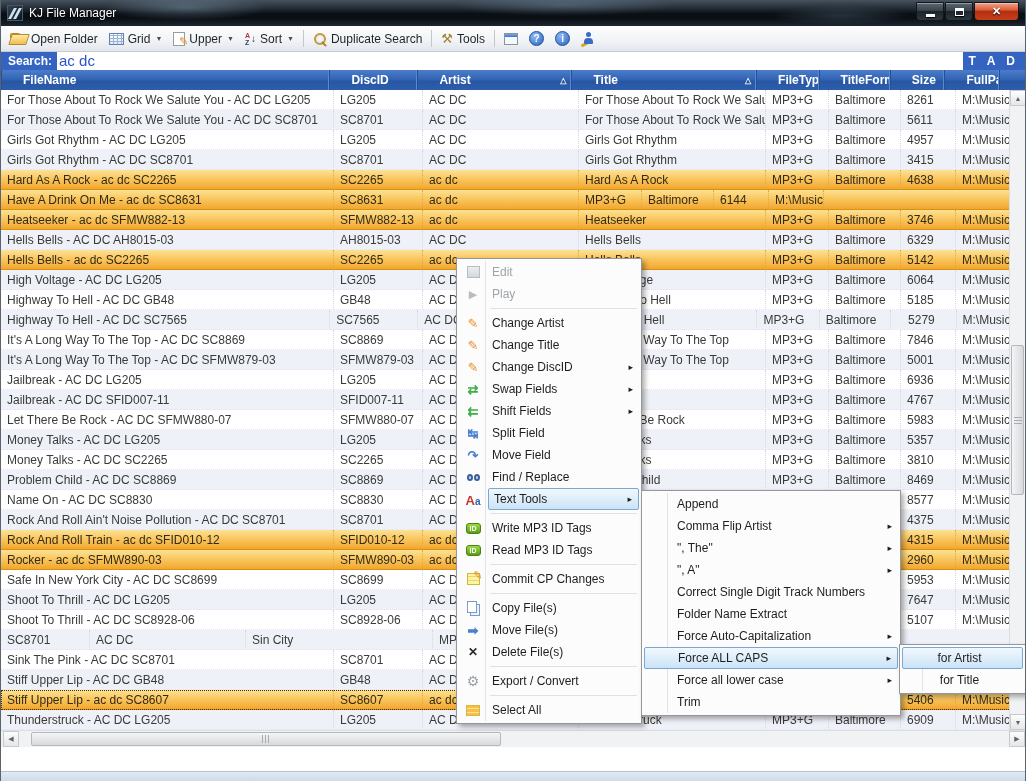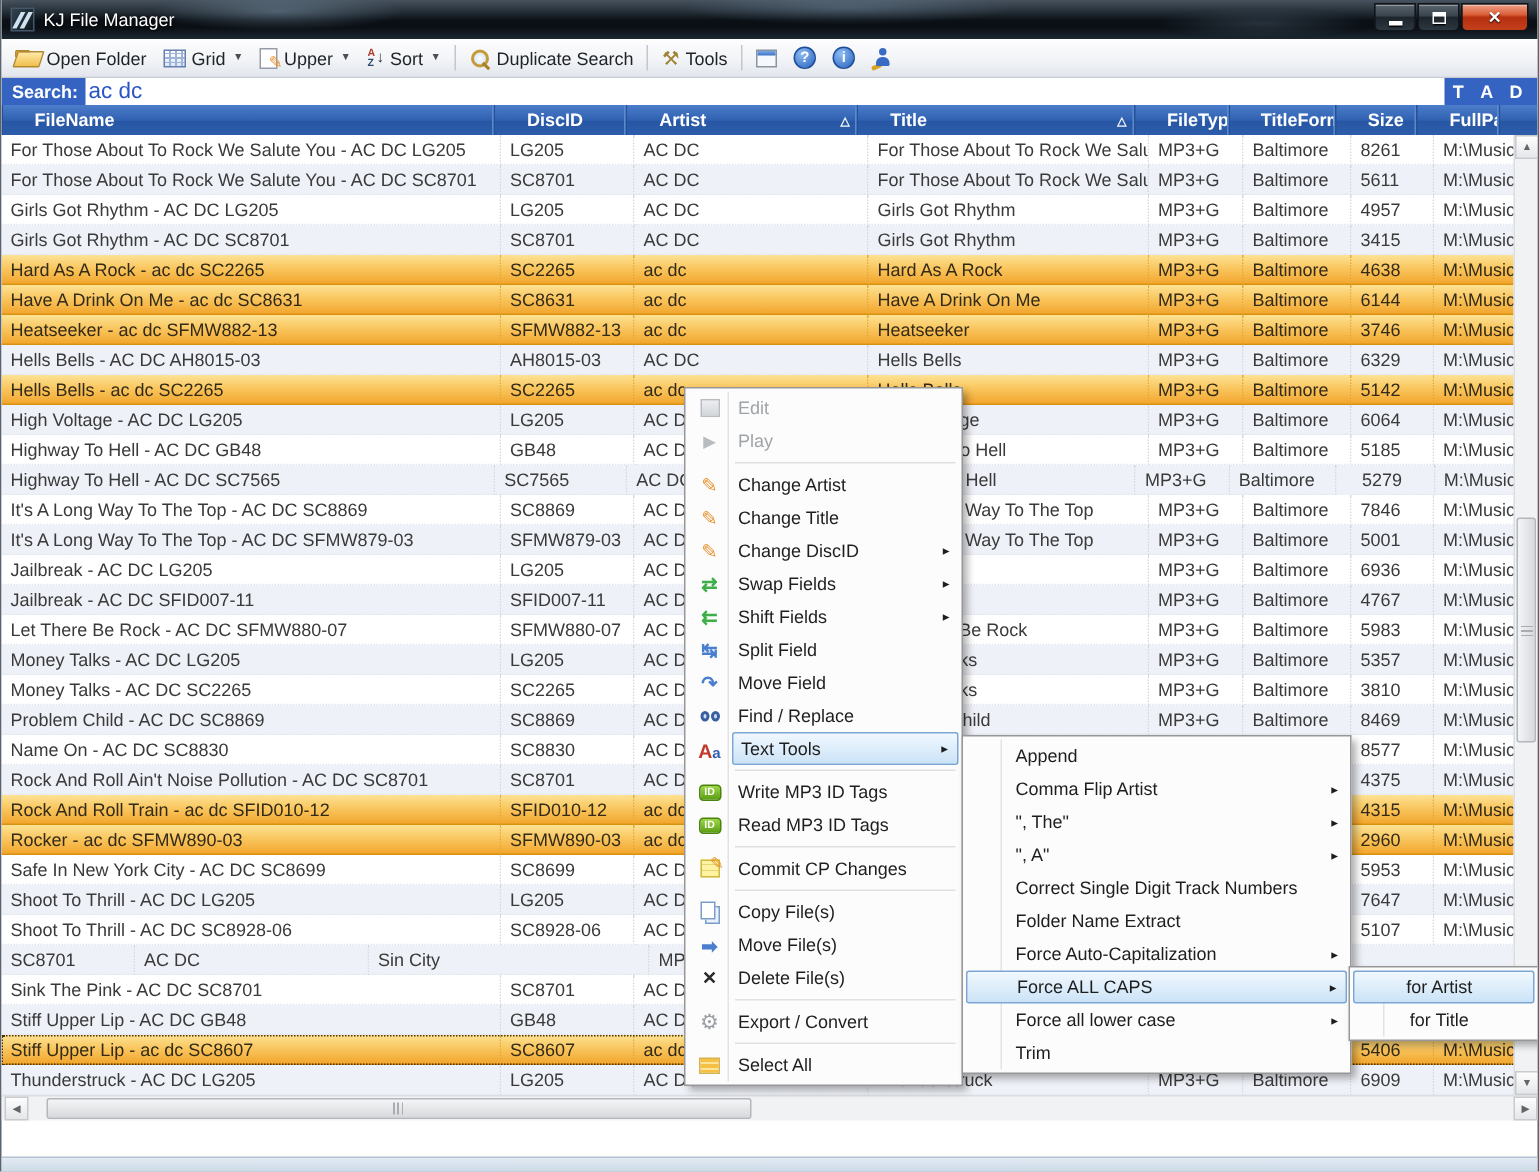--- a/index.html
+++ b/index.html
@@ -315,21 +315,20 @@
         <span class="cell" style="width: 187px;">Hard As A Rock</span>
         <span class="cell" style="width: 63px;">MP3+G</span>
         <span class="cell" style="width: 72px;">Baltimore</span>
         <span class="cell" style="width: 55px;">4638</span>
         <span class="cell" style="width: 55px;">M:\Music</span>
       </div>
       <div class="row alt sel">
         <span class="cell" style="width: 333px;">Have A Drink On Me - ac dc SC8631</span>
         <span class="cell" style="width: 89px;">SC8631</span>
         <span class="cell" style="width: 156px;">ac dc</span>
-        <span class="cell" style="width: 187px;">Have A Drink On Me</span>
         <span class="cell" style="width: 63px;">MP3+G</span>
         <span class="cell" style="width: 72px;">Baltimore</span>
         <span class="cell" style="width: 55px;">6144</span>
         <span class="cell" style="width: 55px;">M:\Music</span>
       </div>
       <div class="row sel">
         <span class="cell" style="width: 333px;">Heatseeker - ac dc SFMW882-13</span>
         <span class="cell" style="width: 89px;">SFMW882-13</span>
         <span class="cell" style="width: 156px;">ac dc</span>
         <span class="cell" style="width: 187px;">Heatseeker</span>

